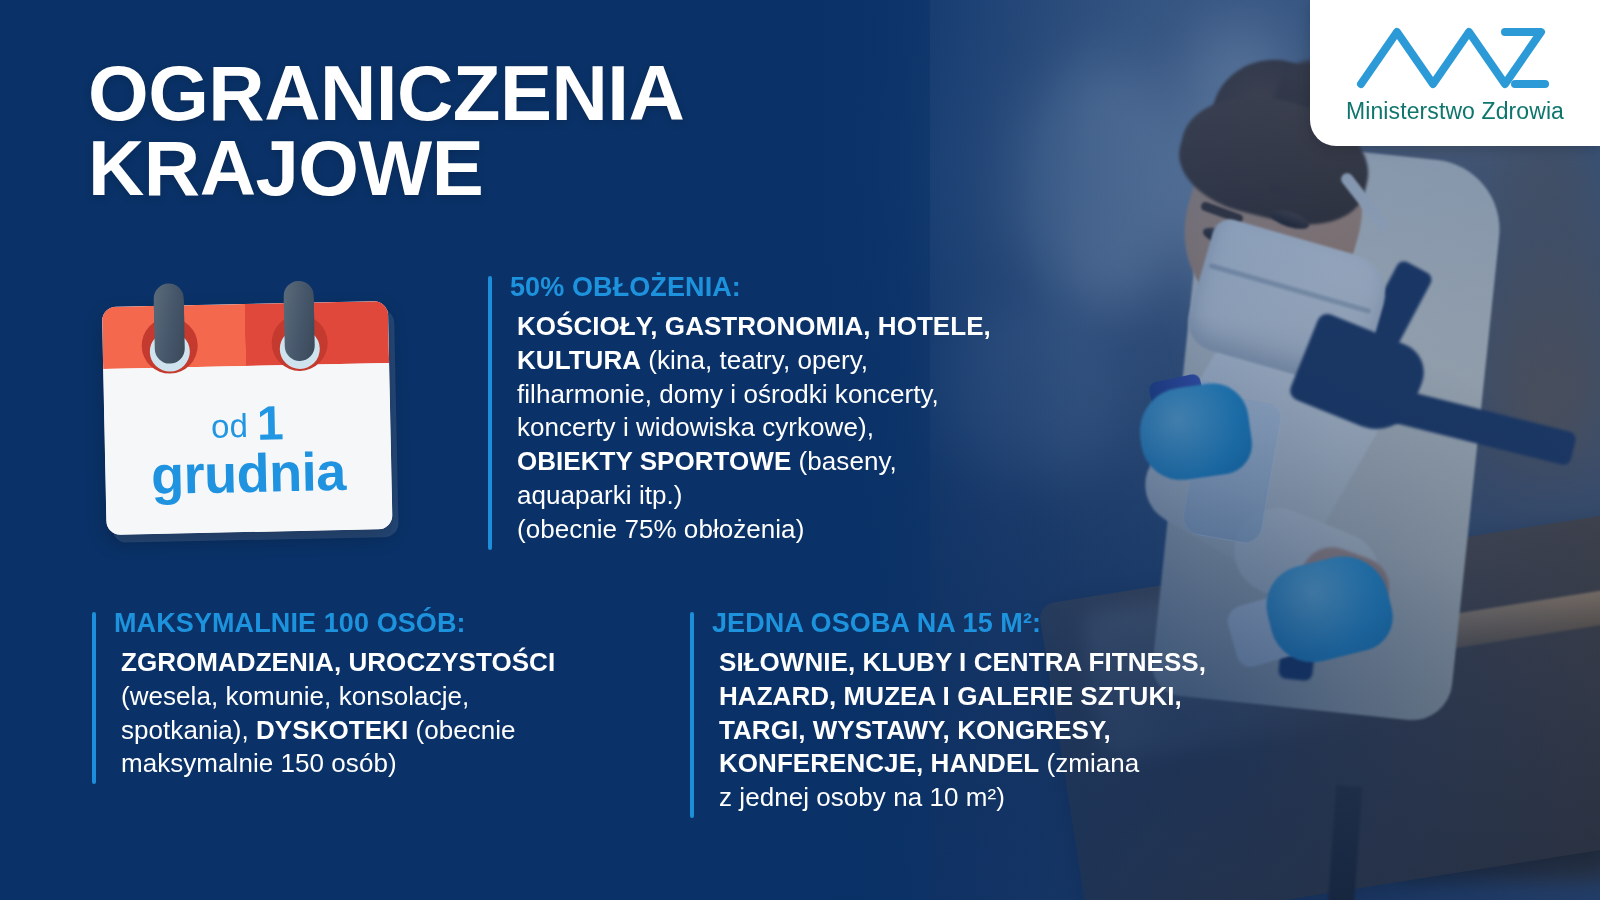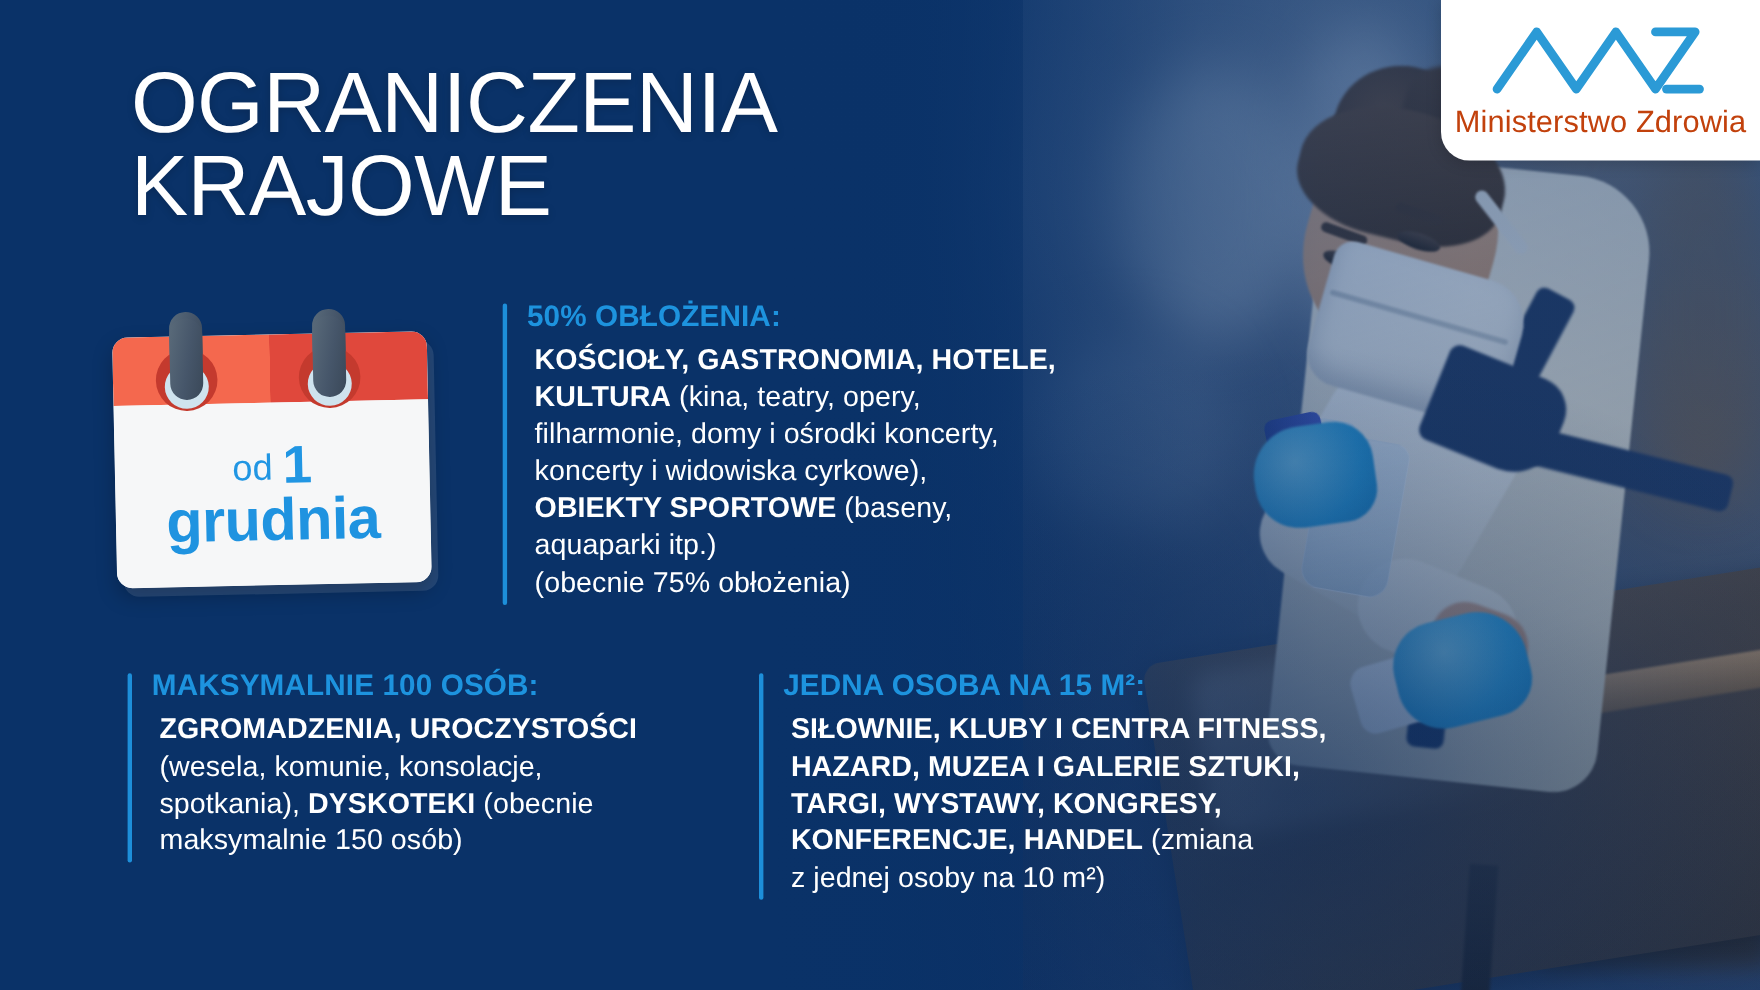--- a/index.html
+++ b/index.html
@@ -238,35 +238,34 @@
     position: absolute; right: 0; top: 0; width: 290px; height: 146px;
     background: #ffffff;
     border-radius: 0 0 0 26px;
     box-shadow: 0 2px 14px rgba(0,0,0,.18);
     display: flex; flex-direction: column;
     align-items: center; justify-content: center;
     gap: 4px;
   }
   .logo-mark { width: 200px; height: 72px; display: block; }
   .logo-text {
-    font-size: 28px; color: #c2410c; letter-spacing: .1px;
+    font-size: 23px; color: #0f766e; letter-spacing: .1px;
     font-family: "Liberation Sans", sans-serif;
   }
 
   
   .headline {
     position: absolute; left: 88px; top: 56px;
     color: #ffffff;
     font-size: 78px;
-    font-weight: normal;
+    font-weight: bold;
     line-height: .96;
     letter-spacing: -0.5px;
     white-space: pre-line;
     text-shadow: 0 2px 8px rgba(0,0,0,.18);
-    margin-left: 31px;
   }
 
   
   .calendar {
     position: absolute; left: 104px; top: 282px;
     width: 286px; height: 250px;
     transform: rotate(-1.2deg);
   }
   .cal-post {
     position: absolute; top: 0; width: 30px; height: 66px;
@@ -344,22 +343,22 @@
   }
   .block p {
     margin: 7px;
     color: #ffffff;
     font-size: 26px;
     line-height: 1.30;
     letter-spacing: .05px;
   }
   .block p b { font-weight: bold; }
 
-  #block-occupancy { left: 457px; top: 272px; width: 560px; }
-  #block-gatherings { left: 116px; top: 608px; width: 545px; }
+  #block-occupancy { left: 488px; top: 272px; width: 560px; }
+  #block-gatherings { left: 92px; top: 608px; width: 545px; }
   #block-area      { left: 690px; top: 608px; width: 600px; }
 </style>
 </head>
 <body>
 
 <div id="stage">
 
   <div class="photo-layer">
     <div class="photo-base"></div>
     <div class="blob b1"></div>

